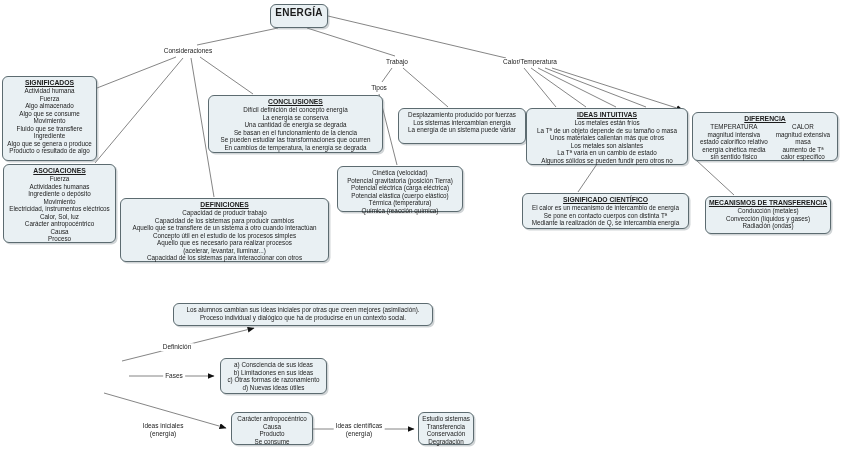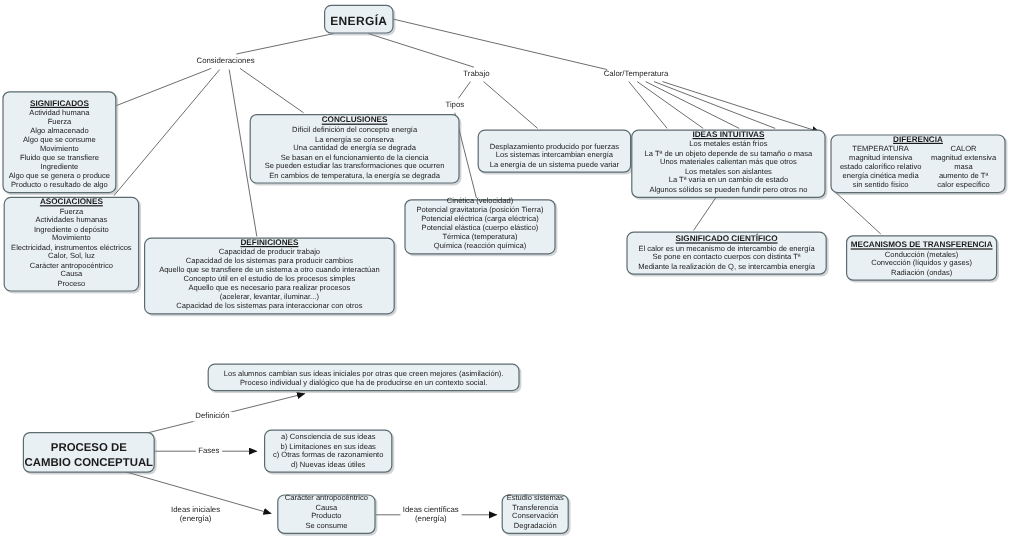--- a/index.html
+++ b/index.html
@@ -1,21 +1,21 @@
 <!DOCTYPE html>
 <html><head>
 <meta charset="utf-8">
 <style>
   html,body{margin:0;padding:0;background:#ffffff;}
   #canvas{position:relative;width:848px;height:449px;background:#ffffff;overflow:hidden;
           font-family:"Liberation Sans",sans-serif;color:#1b1b1b;}
   svg.wires{position:absolute;left:0;top:0;z-index:0;}
   .node{position:absolute;z-index:2;box-sizing:border-box;background:#e9f0f3;
         border:1px solid #5c6b70;border-radius:6px;display:flex;flex-direction:column;
-        justify-content:flex-end;align-items:center;padding:2px 3px;
+        justify-content:flex-start;align-items:center;padding:2px 3px;
         box-shadow:1.5px 1.5px 0 rgba(120,132,138,0.35);}
   .node-title{font-size:6.8px;font-weight:bold;text-decoration:underline;line-height:8px;
               white-space:nowrap;text-align:center;}
   .node-body{text-align:center;}
   .node-body .line{font-size:6.3px;line-height:7.5px;white-space:nowrap;}
   .big-title{font-size:10px;font-weight:bold;letter-spacing:.3px;white-space:nowrap;text-align:center;line-height:12px;}
   .proc-title{font-size:9.5px;font-weight:bold;white-space:nowrap;text-align:center;line-height:11.5px;}
   .link-label{position:absolute;z-index:3;transform:translate(-50%,-50%);font-size:6.5px;
               line-height:7.5px;color:#222;background:#ffffff;padding:0 2px;text-align:center;white-space:nowrap;}
   .cols{display:flex;flex-direction:row;justify-content:center;gap:8px;width:100%;}
@@ -190,26 +190,20 @@
       </div>
   </div>
 
   <div class="node" style="left:173px;top:303px;width:260px;height:23px;">
     <div class="node-body">
         <div class="line">Los alumnos cambian sus ideas iniciales por otras que creen mejores (asimilación).</div>
         <div class="line">Proceso individual y dialógico que ha de producirse en un contexto social.</div>
       </div>
   </div>
 
-  <div class="node" style="left:19px;top:360px;width:110px;height:34px;">
-    <div class="proc-title">
-        <div class="line">PROCESO DE</div>
-        <div class="line">CAMBIO CONCEPTUAL</div>
-      </div>
-  </div>
 
   <div class="node" style="left:220px;top:358px;width:107px;height:36px;">
     <div class="node-body">
         <div class="line">a) Consciencia de sus ideas</div>
         <div class="line">b) Limitaciones en sus ideas</div>
         <div class="line">c) Otras formas de razonamiento</div>
         <div class="line">d) Nuevas ideas útiles</div>
       </div>
   </div>
 

